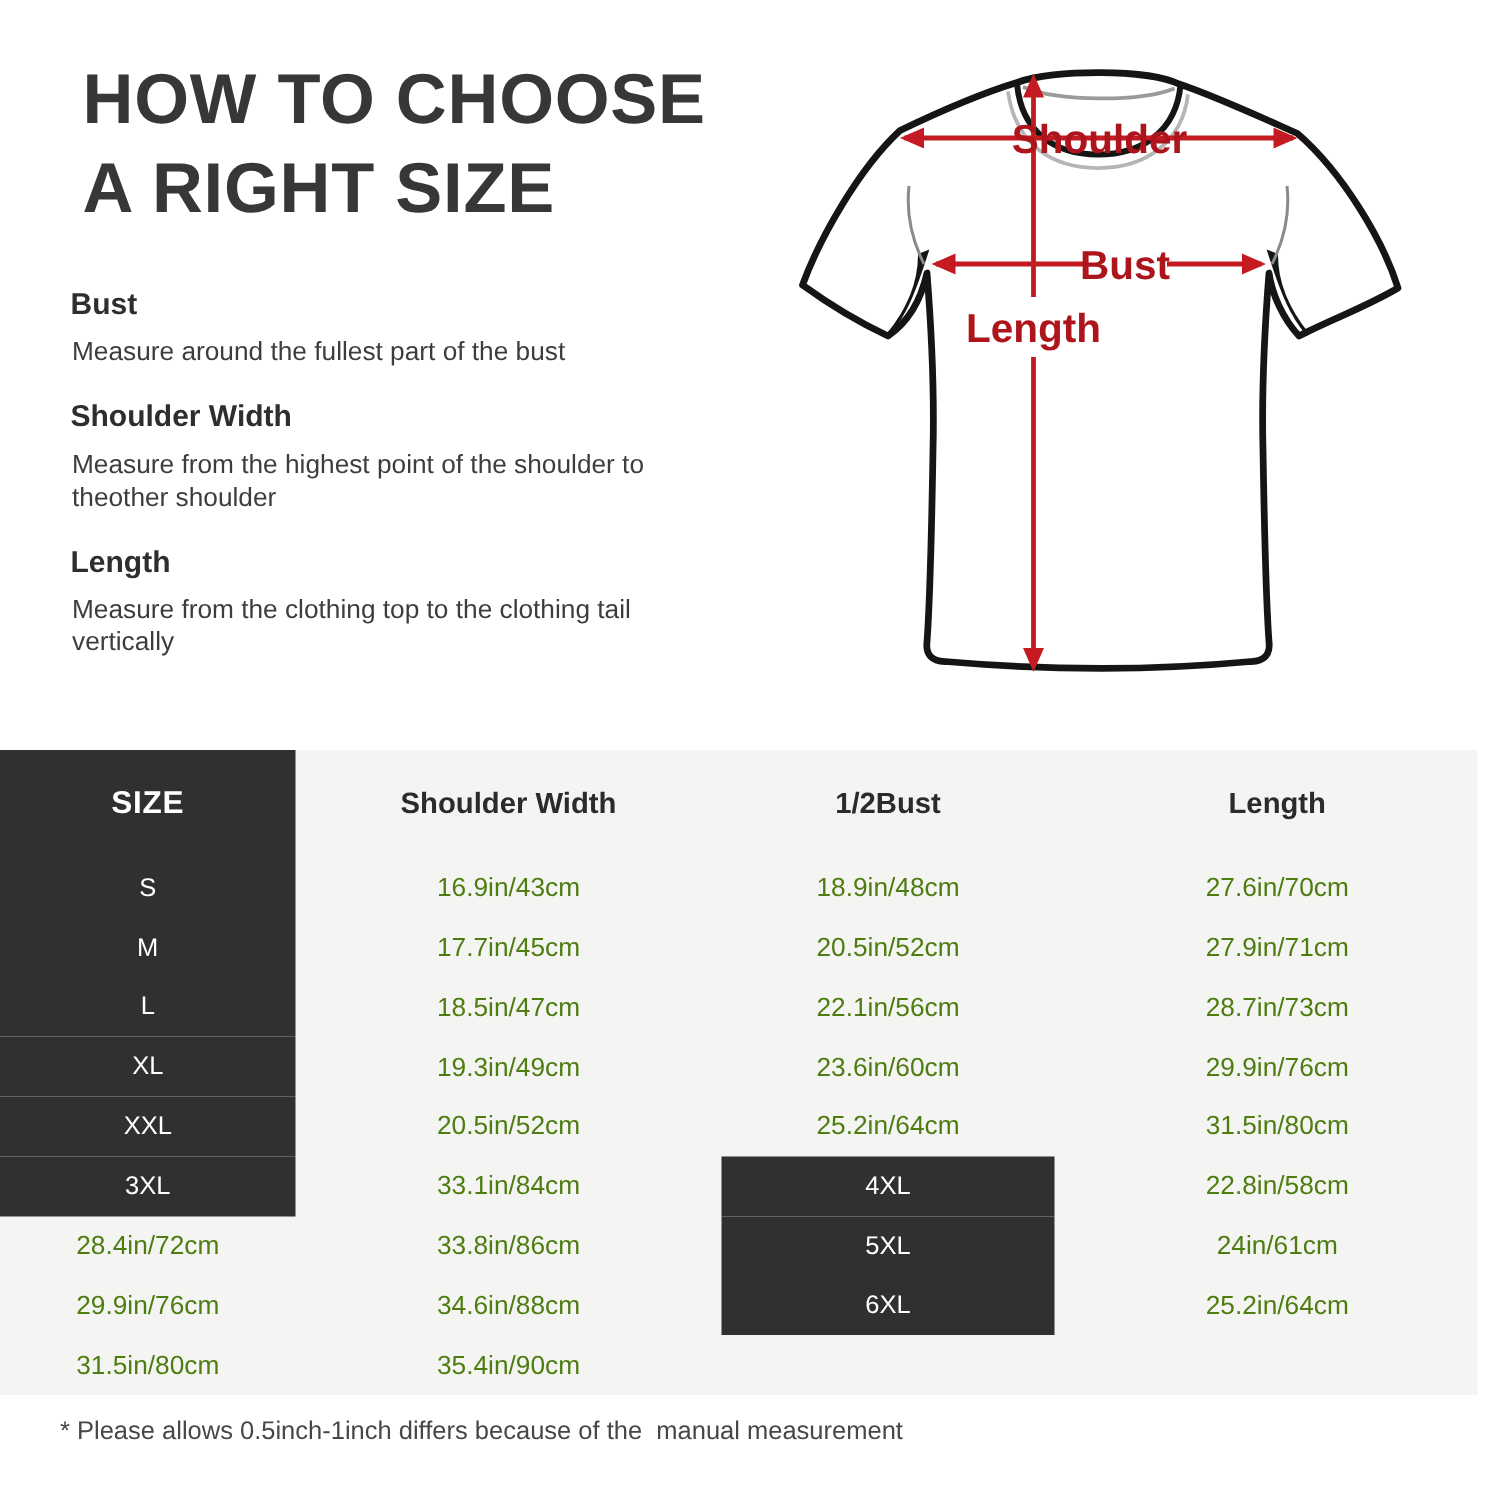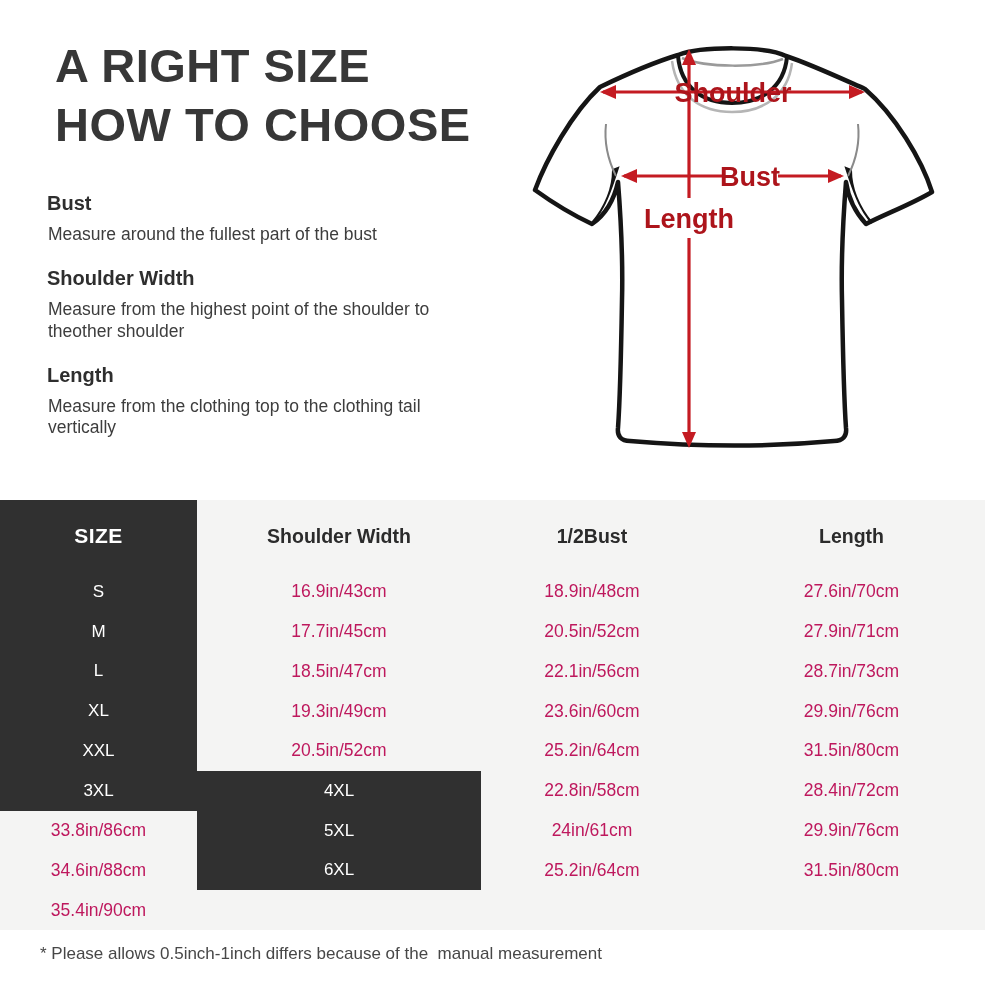--- a/index.html
+++ b/index.html
@@ -25,35 +25,35 @@
     position:absolute;left:0;top:500px;width:985px;height:430px;
     display:grid;grid-template-columns:197px 284px 222px 297px;
     grid-template-rows:72px repeat(9,1fr);
     background:#f4f4f3;
   }
   .cell{display:flex;align-items:center;justify-content:center;}
   .dark{background:#303030;color:#ffffff;}
   .head{font-weight:bold;font-size:19.5px;color:#2b2b2b;}
   .head.dark{font-size:21px;letter-spacing:.5px;color:#ffffff;}
   .sizecell{font-size:17px;}
-  .valcell{font-size:17.5px;color:#be185d;}
+  .valcell{font-size:17.5px;color:#4d7c0f;}
   
   .footnote{
     position:absolute;left:40px;top:944px;font-size:17px;color:#474747;
     white-space:pre-wrap;
   }
 </style>
 </head>
 <body>
 
 <div class="canvas">
 
   <div class="title">
+    <div>HOW TO CHOOSE</div>
     <div>A RIGHT SIZE</div>
-    <div>HOW TO CHOOSE</div>
   </div>
 
   <div class="guide">
     <h3>Bust</h3>
     <p>Measure around the fullest part of the bust</p>
     <h3>Shoulder Width</h3>
     <p>Measure from the highest point of the shoulder to theother shoulder</p>
     <h3>Length</h3>
     <p>Measure from the clothing top to the clothing tail vertically</p>
   </div>
@@ -138,20 +138,21 @@
     <div class="cell valcell">19.3in/49cm</div>
     <div class="cell valcell">23.6in/60cm</div>
     <div class="cell valcell">29.9in/76cm</div>
 
     <div class="cell dark sizecell">XXL</div>
     <div class="cell valcell">20.5in/52cm</div>
     <div class="cell valcell">25.2in/64cm</div>
     <div class="cell valcell">31.5in/80cm</div>
 
     <div class="cell dark sizecell">3XL</div>
+    <div class="cell valcell">33.1in/84cm</div>
 
     <div class="cell dark sizecell">4XL</div>
     <div class="cell valcell">22.8in/58cm</div>
     <div class="cell valcell">28.4in/72cm</div>
     <div class="cell valcell">33.8in/86cm</div>
 
     <div class="cell dark sizecell">5XL</div>
     <div class="cell valcell">24in/61cm</div>
     <div class="cell valcell">29.9in/76cm</div>
     <div class="cell valcell">34.6in/88cm</div>

